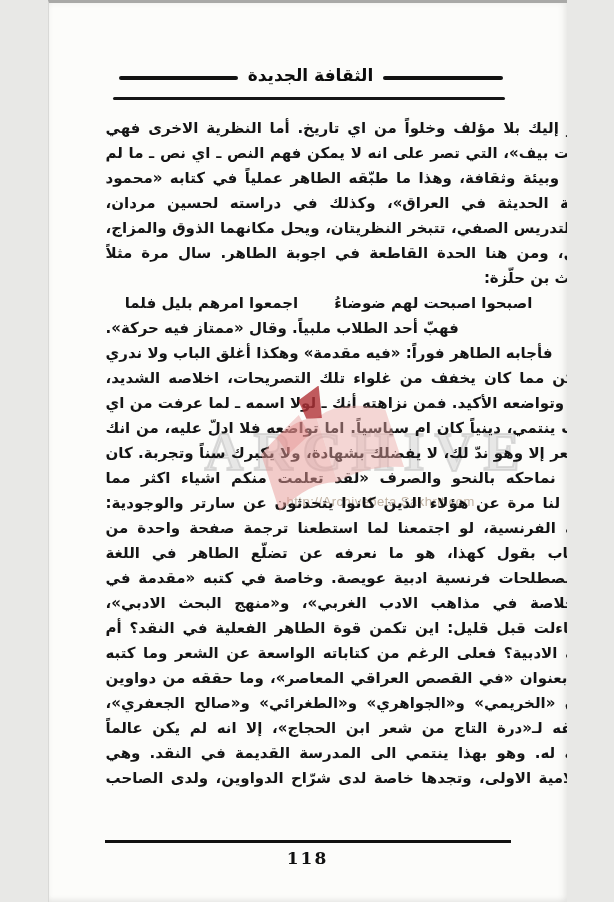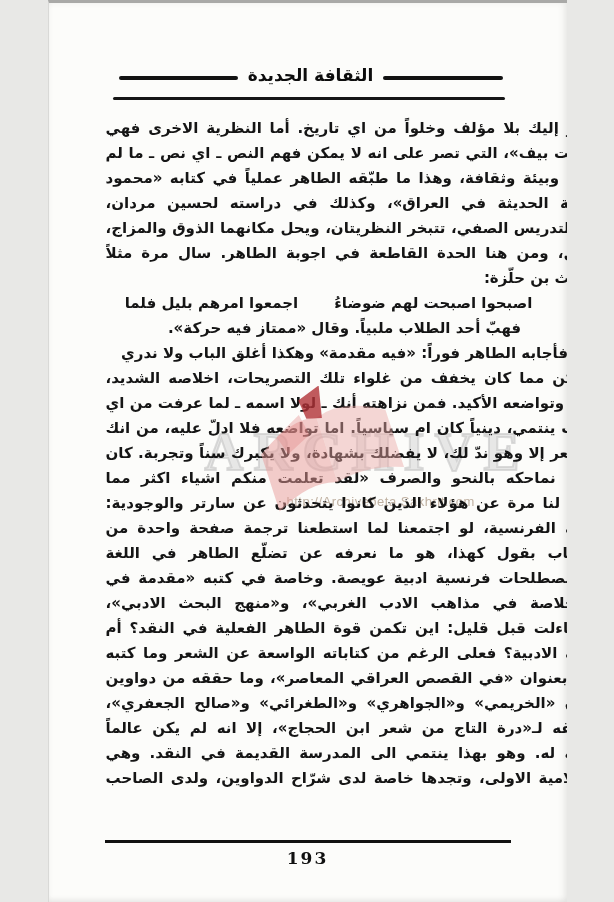--- a/index.html
+++ b/index.html
@@ -33,21 +33,21 @@
   
   .body-text{
     position:absolute;top:113px;left:57px;width:500px;
     direction:rtl;color:#151515;font-weight:bold;font-size:15px;
     z-index:1;
   }
   .line{height:25px;line-height:25px;overflow:hidden;}
   .full{text-align:justify;text-align-last:justify;}
   .end{text-align:right;}
   .indent{text-indent:16px;}
-  .inset{padding-right:22px;text-align:center;}
+  .inset{padding-right:22px;text-align:left;}
   .verse{display:flex;justify-content:center;gap:36px;transform:translateX(-27px);}
   .verse span{white-space:nowrap;}
   
   .wm-archive{
     position:absolute;top:418px;left:156px;z-index:0;
     font-family:"Liberation Serif", serif;font-size:54px;font-weight:bold;
     letter-spacing:10px;color:rgba(198,198,198,0.38);
     -webkit-text-stroke:2px rgba(200,200,200,0.65);
     user-select:none;white-space:nowrap;
   }
@@ -115,15 +115,15 @@
       <div class="line full indent">تساءلت قبل قليل: اين تكمن قوة الطاهر الفعلية في النقد؟ أم في التحقيق؟ أم في</div>
       <div class="line full">بحوثه الادبية؟ فعلى الرغم من كتاباته الواسعة عن الشعر وما كتبه عن القصة حيث نشر</div>
       <div class="line full">كتاباً بعنوان «في القصص العراقي المعاصر»، وما حققه من دواوين بالاشتراك مثل</div>
       <div class="line full">ديوان «الخريمي» و«الجواهري» و«الطغرائي» و«صالح الجعفري»، ولا أدري هل صدر</div>
       <div class="line full">تحقيقه لـ«درة التاج من شعر ابن الحجاج»، إلا انه لم يكن عالماً بالجمال، بقدر ما كان</div>
       <div class="line full">ذواقة له. وهو بهذا ينتمي الى المدرسة القديمة في النقد. وهي مدرسة ترجع الى العصور</div>
       <div class="line full">الاسلامية الاولى، وتجدها خاصة لدى شرّاح الدواوين، ولدى الصاحب بن عباد، وابي</div>
     </div>
 
   <div class="footer-rule"></div>
-  <div class="page-number">193</div>
+  <div class="page-number">118</div>
 
 </div>
 
 </body></html>

